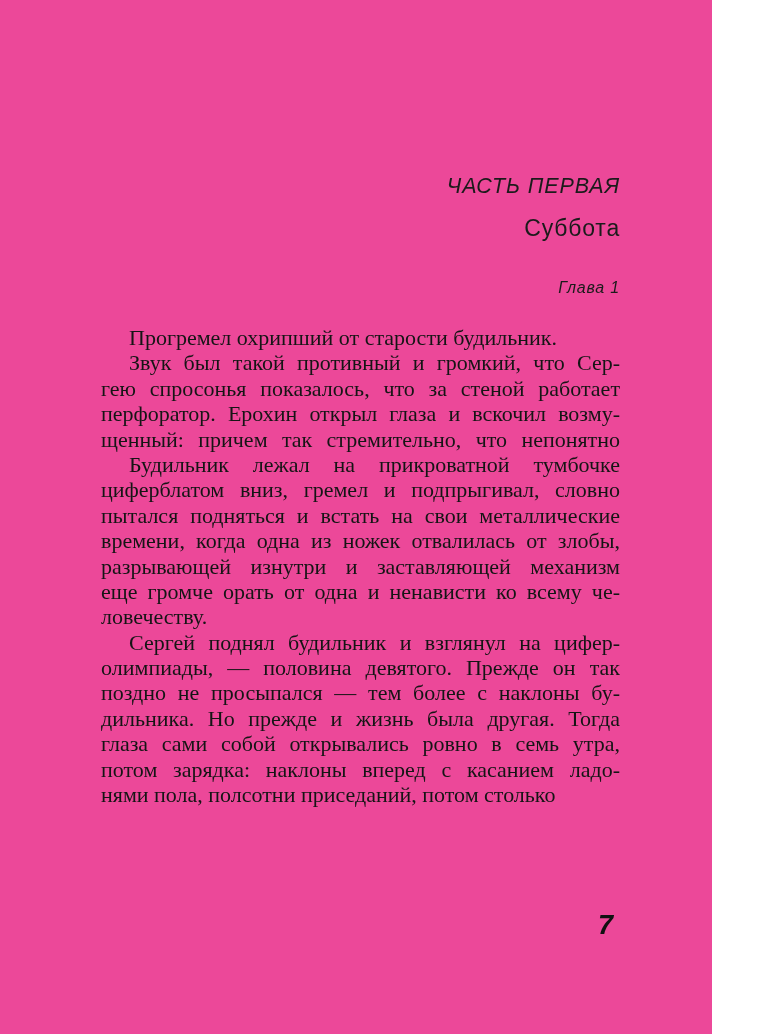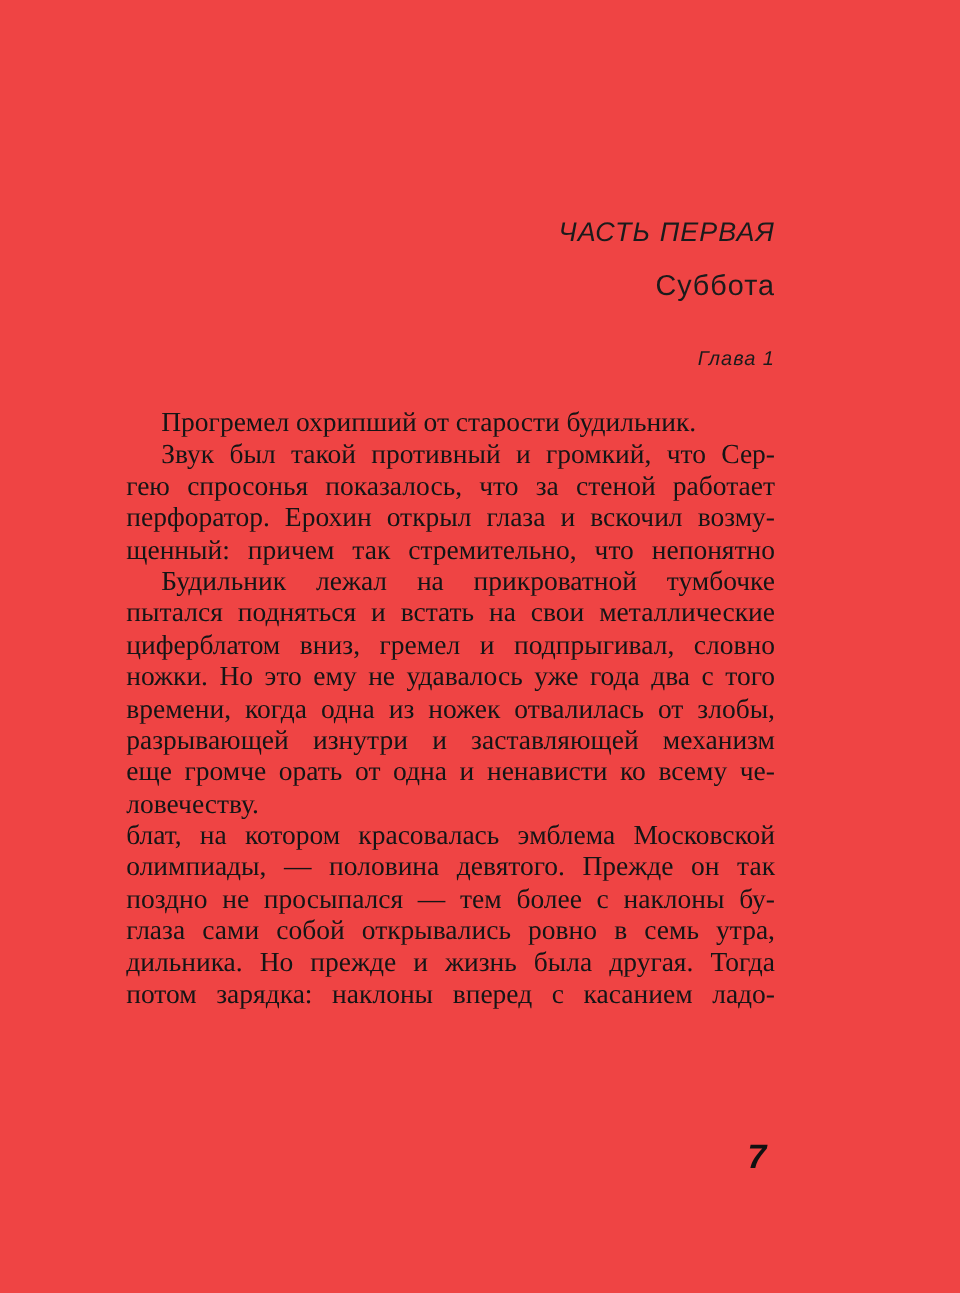--- a/index.html
+++ b/index.html
@@ -2,23 +2,23 @@
 <html><head>
 <meta charset="utf-8">
 <style>
   html, body {
     margin: 0;
     padding: 0;
     background: #ffffff;
   }
   .page {
     position: relative;
-    width: 768px;
+    width: 712px;
     height: 1034px;
-    background: #ef4444;
+    background: #ec4899;
     overflow: hidden;
     color: #161616;
   }
   
   .heading {
     position: absolute;
     left: 101px;
     width: 519px;
     text-align: right;
     font-family: "Liberation Sans", sans-serif;
@@ -93,29 +93,29 @@
   <div class="heading day-heading">Суббота</div>
   <div class="heading chapter-heading">Глава 1</div>
 
   <div class="body-text">
       <div class="line indent last">Прогремел охрипший от старости будильник.</div>
       <div class="line indent">Звук был такой противный и громкий, что Сер-</div>
       <div class="line">гею спросонья показалось, что за стеной работает</div>
       <div class="line">перфоратор. Ерохин открыл глаза и вскочил возму-</div>
       <div class="line">щенный: причем так стремительно, что непонятно</div>
       <div class="line indent">Будильник лежал на прикроватной тумбочке</div>
+      <div class="line">циферблатом вниз, гремел и подпрыгивал, словно</div>
       <div class="line">пытался подняться и встать на свои металлические</div>
-      <div class="line">циферблатом вниз, гремел и подпрыгивал, словно</div>
-      <div class="line">ножки. Но это ему не удавалось уже года два с того</div>
       <div class="line">времени, когда одна из ножек отвалилась от злобы,</div>
       <div class="line">разрывающей изнутри и заставляющей механизм</div>
       <div class="line">еще громче орать от одна и ненависти ко всему че-</div>
       <div class="line last">ловечеству.</div>
-      <div class="line">блат, на котором красовалась эмблема Московской</div>
+      <div class="line indent">Сергей поднял будильник и взглянул на цифер-</div>
       <div class="line">олимпиады, — половина девятого. Прежде он так</div>
       <div class="line">поздно не просыпался — тем более с наклоны бу-</div>
+      <div class="line">дильника. Но прежде и жизнь была другая. Тогда</div>
       <div class="line">глаза сами собой открывались ровно в семь утра,</div>
-      <div class="line">дильника. Но прежде и жизнь была другая. Тогда</div>
       <div class="line">потом зарядка: наклоны вперед с касанием ладо-</div>
+      <div class="line last">нями пола, полсотни приседаний, потом столько</div>
     </div>
 
   <div class="page-number">7</div>
 </div>
 
 </body></html>

